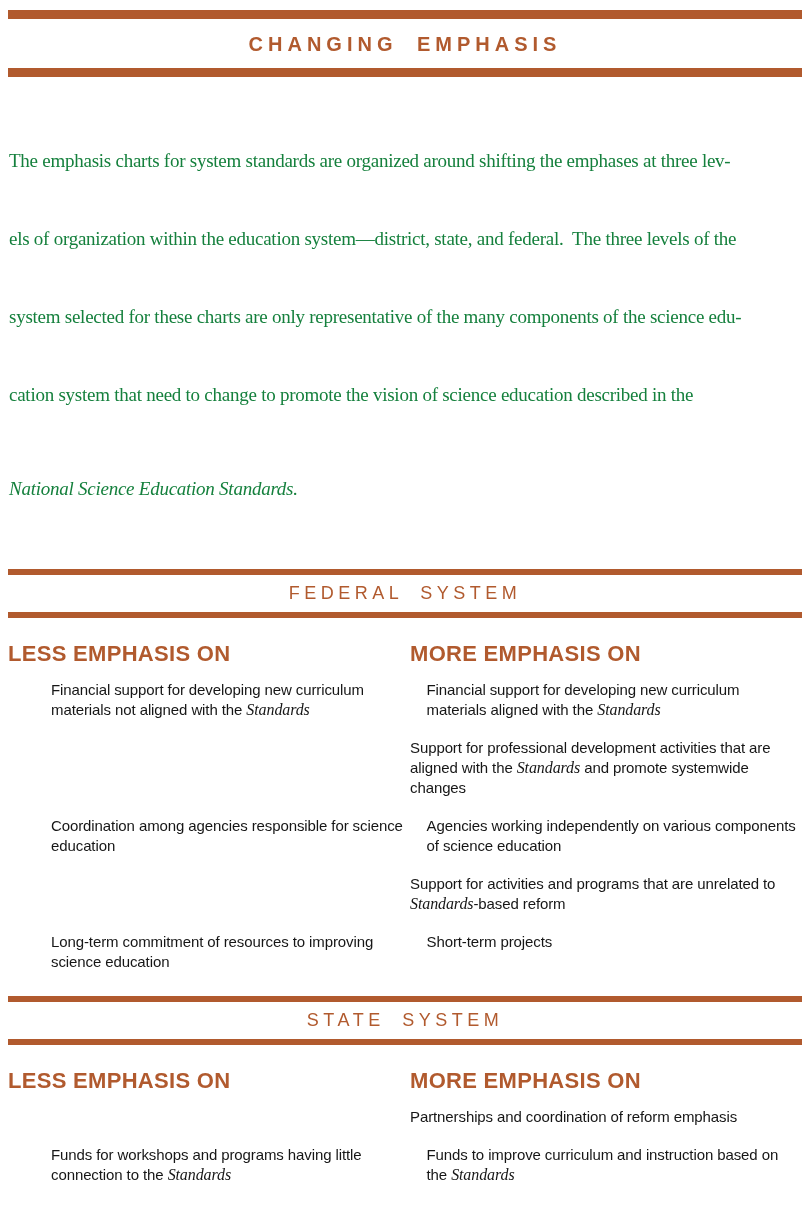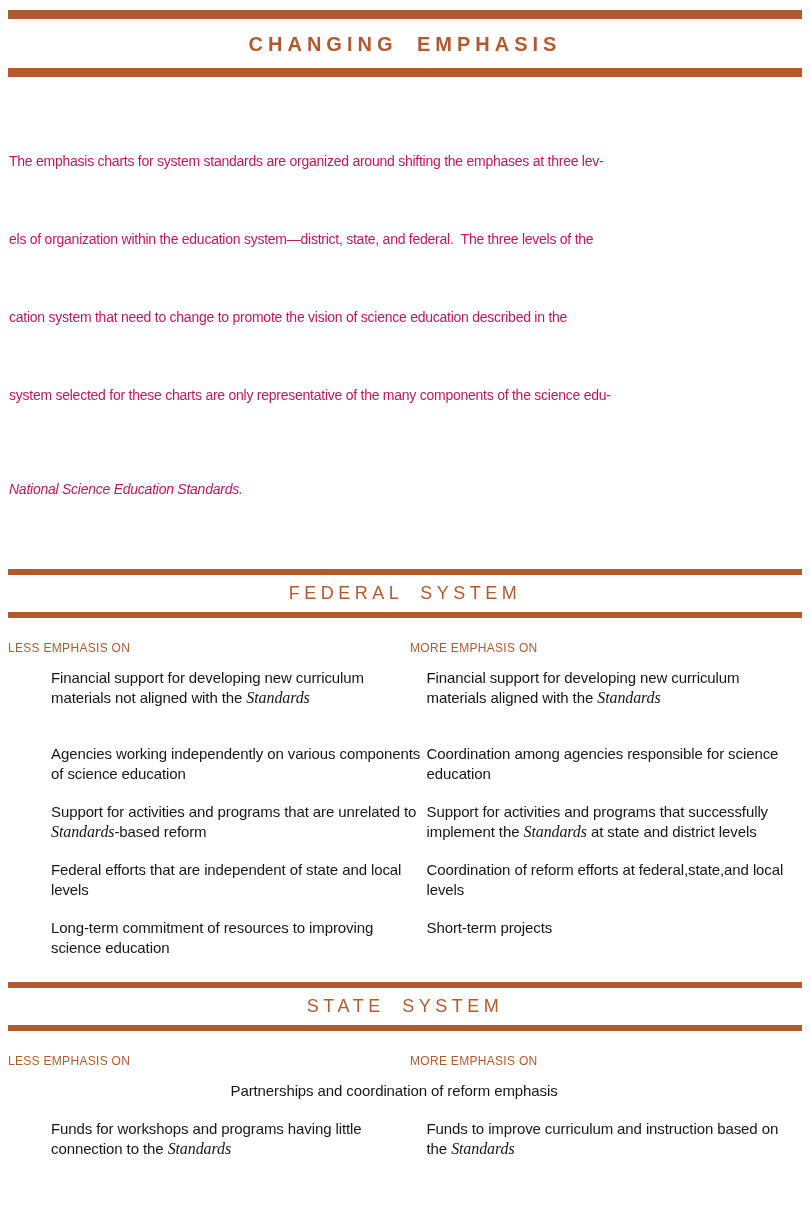--- a/index.html
+++ b/index.html
@@ -15,42 +15,42 @@
   .rule { height: 6px; background: var(--accent); }
 
   .page-title {
     margin: 14px 0 12px 0; text-align: center;
     color: var(--accent); font-size: 20px; font-weight: bold;
     letter-spacing: 5px; word-spacing: 9px;
   }
 
   .intro {
     margin: 19px 0 0 1px;
-    font-family: Liberation Sans, sans-serif;
-    font-size: 14px; line-height: 26px; letter-spacing: -0.25px;
-    white-space: pre; color: #be185d;
+    font-family: Liberation Serif, serif;
+    font-size: 19px; line-height: 26px; letter-spacing: -0.25px;
+    white-space: pre; color: #15803d;
   }
   .intro .intro-line.italic { font-style: italic; margin-top: 16px; }
 
   section { margin-top: 15px; }
   section.state { margin-top: 24px; }
   .section-title {
     margin: 8px 0; text-align: center;
     color: var(--accent); font-size: 18px; font-weight: normal;
     letter-spacing: 4.5px; word-spacing: 8px;
   }
 
   .col-headers { display: flex; justify-content: space-between; margin-top: 23px; }
   .col-head {
     width: 392px; color: var(--accent);
-    font-size: 12px; font-weight: normal; letter-spacing: 0.3px;
+    font-size: 22px; font-weight: bold; letter-spacing: 0.3px;
   }
 
   .rows { margin-top: 13px; }
-  .row { display: flex; justify-content: center; margin-bottom: 18px; margin-left: 43px; }
+  .row { display: flex; justify-content: flex-end; margin-bottom: 18px; margin-left: 43px; }
   .cell {
     width: 392px; font-size: 15px; line-height: 20px;
     letter-spacing: -0.1px; color: #161616;
   }
   .cell i, .intro i {
     font-family: "Liberation Serif", serif;
     font-style: italic;
   }
   .cell i { font-size: 16px; }
 </style>
@@ -59,53 +59,49 @@
 
 <div class="page">
 
   <div class="thick-rule"></div>
   <h1 class="page-title">CHANGING EMPHASIS</h1>
   <div class="thick-rule"></div>
 
   <div class="intro">
     <div class="intro-line">The emphasis charts for system standards are organized around shifting the emphases at three lev-</div>
     <div class="intro-line">els of organization within the education system—district, state, and federal.  The three levels of the</div>
+    <div class="intro-line">system selected for these charts are only representative of the many components of the science edu-</div>
     <div class="intro-line">cation system that need to change to promote the vision of science education described in the</div>
-    <div class="intro-line">system selected for these charts are only representative of the many components of the science edu-</div>
     <div class="intro-line italic">National Science Education Standards.</div>
   </div>
 
   <section class="federal">
     <div class="rule"></div>
     <h2 class="section-title">FEDERAL SYSTEM</h2>
     <div class="rule"></div>
 
     <div class="col-headers">
       <div class="col-head">LESS EMPHASIS ON</div>
       <div class="col-head">MORE EMPHASIS ON</div>
     </div>
 
     <div class="rows">
       <div class="row">
         <div class="cell">Financial support for developing new curriculum materials not aligned with the <i>Standards</i></div>
         <div class="cell">Financial support for developing new curriculum materials aligned with the <i>Standards</i></div>
       </div>
       <div class="row">
+        <div class="cell">Support for professional development activities that are aligned with the <i>Standards</i> and promote systemwide changes</div>
       </div>
       <div class="row">
+        <div class="cell">Coordination among agencies responsible for science education</div>
         <div class="cell">Agencies working independently on various components of science education</div>
-        <div class="cell">Coordination among agencies responsible for science education</div>
       </div>
       <div class="row">
         <div class="cell">Support for activities and programs that are unrelated to  <i>Standards</i>-based reform</div>
-        <div class="cell">Support for activities and programs that successfully implement the <i>Standards</i> at state and district levels</div>
-      </div>
-      <div class="row">
-        <div class="cell">Federal efforts that are independent of state and local levels</div>
-        <div class="cell">Coordination of reform efforts at federal,state,and local levels</div>
       </div>
       <div class="row">
         <div class="cell">Long-term commitment of resources to improving science education</div>
         <div class="cell">Short-term projects</div>
       </div>
     </div>
   </section>
 
   <section class="state">
     <div class="rule"></div>

